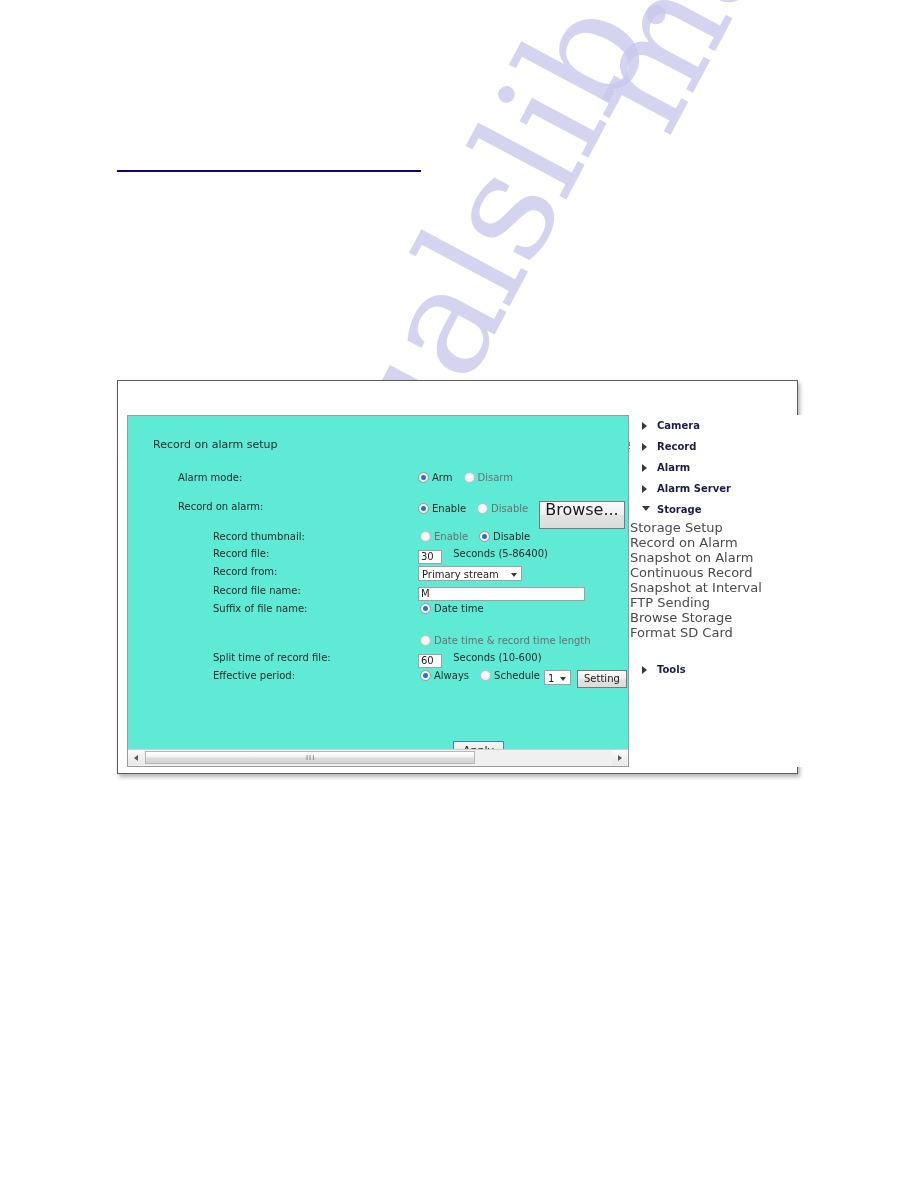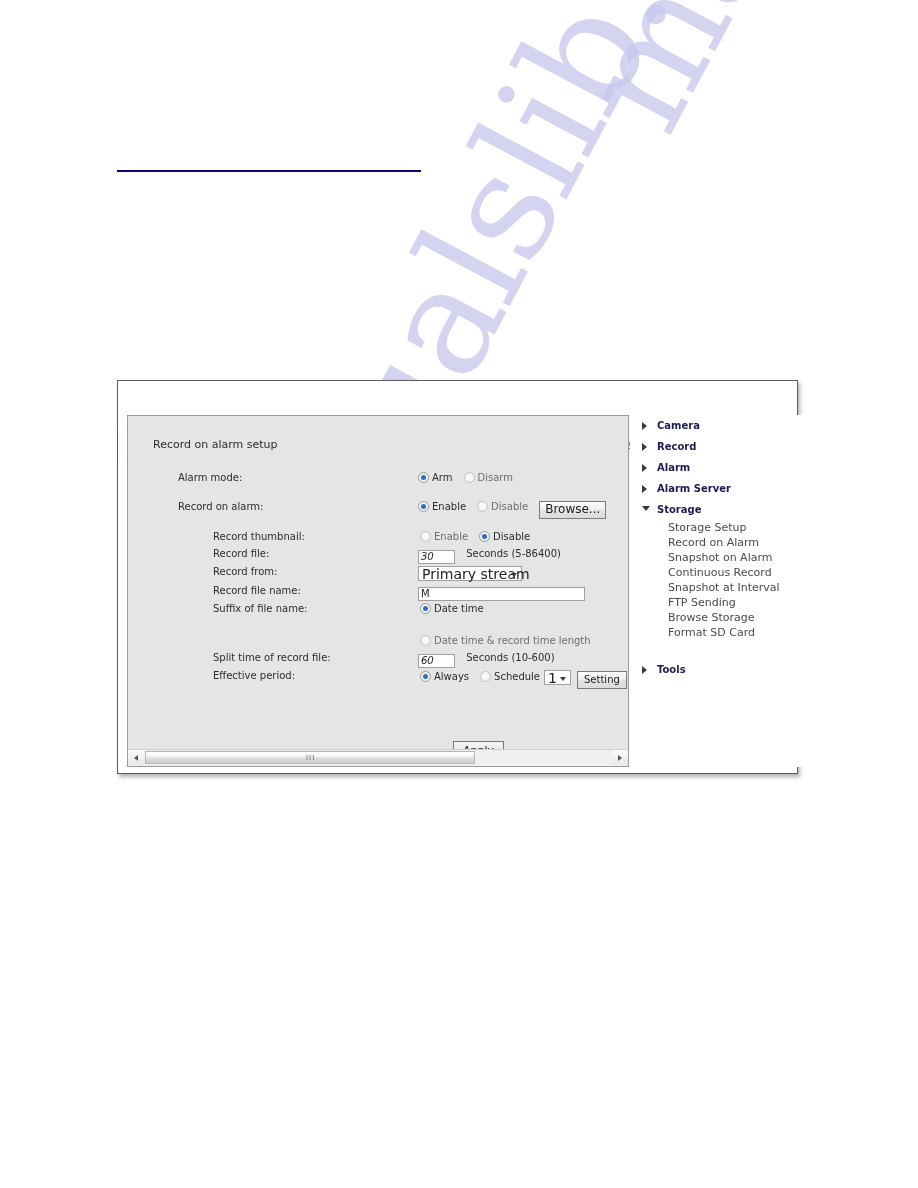--- a/index.html
+++ b/index.html
@@ -149,21 +149,21 @@
   }
 
   
   .content-panel {
     position: absolute;
     left: 9px;
     top: 2px;
     width: 502px;
     height: 352px;
     border: 1px solid #9a9a9a;
-    background: #e5e5e5;
+    background: #5eead4;
     box-sizing: border-box;
   }
   .content-inner {
     position: absolute;
     left: 0; top: 0; right: 0;
     bottom: 17px;
     overflow: hidden;
   }
 
   .panel-title {
@@ -229,32 +229,32 @@
     line-height: 14px;
     border: 1px solid #a0a0a0;
     background: #ffffff;
     font-size: 10px;
     color: #222;
     padding: 0 2px;
     vertical-align: -3px;
     box-sizing: border-box;
     font-family: "DejaVu Sans", "Liberation Sans", sans-serif;
   }
-  .tinput.small { width: 37px; font-style: italic; }
+  .tinput.small { width: 24px; }
   .tinput.wide { width: 167px; }
 
   
   .tselect {
     display: inline-block;
     position: relative;
     height: 15px;
     line-height: 15px;
     border: 1px solid #a0a0a0;
     background: #ffffff;
-    font-size: 14px;
+    font-size: 10px;
     color: #222;
     padding: 0 18px 0 3px;
     vertical-align: -3px;
     box-sizing: border-box;
   }
   .tselect.stream { width: 104px; }
   .tselect.num { width: 27px; padding: 0 14px 0 3px; }
   .tselect .arrow {
     position: absolute;
     right: 4px;
@@ -270,21 +270,21 @@
     display: inline-block;
     border: 1px solid #7a7a7a;
     background: linear-gradient(to bottom, #fbfbfb 0%, #eeeeee 48%, #e2e2e2 52%, #dcdcdc 100%);
     font-size: 10px;
     color: #1a1a1a;
     padding: 1px 6px 2px;
     vertical-align: -3px;
     font-family: "DejaVu Sans", "Liberation Sans", sans-serif;
     line-height: 13px;
   }
-  .btn.browse { font-size: 12px; padding: 1px 5px 2px; }
+  .btn.browse { font-size: 16px; padding: 1px 5px 12px; }
   .btn.apply {
     position: absolute;
     left: 325px;
     top: 325px;
     border: 1px solid #3f86c4;
     background: linear-gradient(to bottom, #f6f6f6 0%, #e8e8e8 50%, #dedede 100%);
     padding: 2px 9px 3px;
     font-size: 11px;
   }
 
@@ -378,23 +378,22 @@
     border-left: 5px solid #3a3a3a;
   }
   .side-group .tri.open {
     border-left: 4px solid transparent;
     border-right: 4px solid transparent;
     border-top: 5px solid #3a3a3a;
   }
   .side-item {
     height: 15px;
     line-height: 15px;
-    padding-left: 38px;
     color: #4a4a4a;
-    font-size: 11px;
+    font-size: 13px;
   }
 </style>
 </head>
 <body>
 
 <div class="page-rule"></div>
 
 <div class="window">
 
   <div class="win-header">

